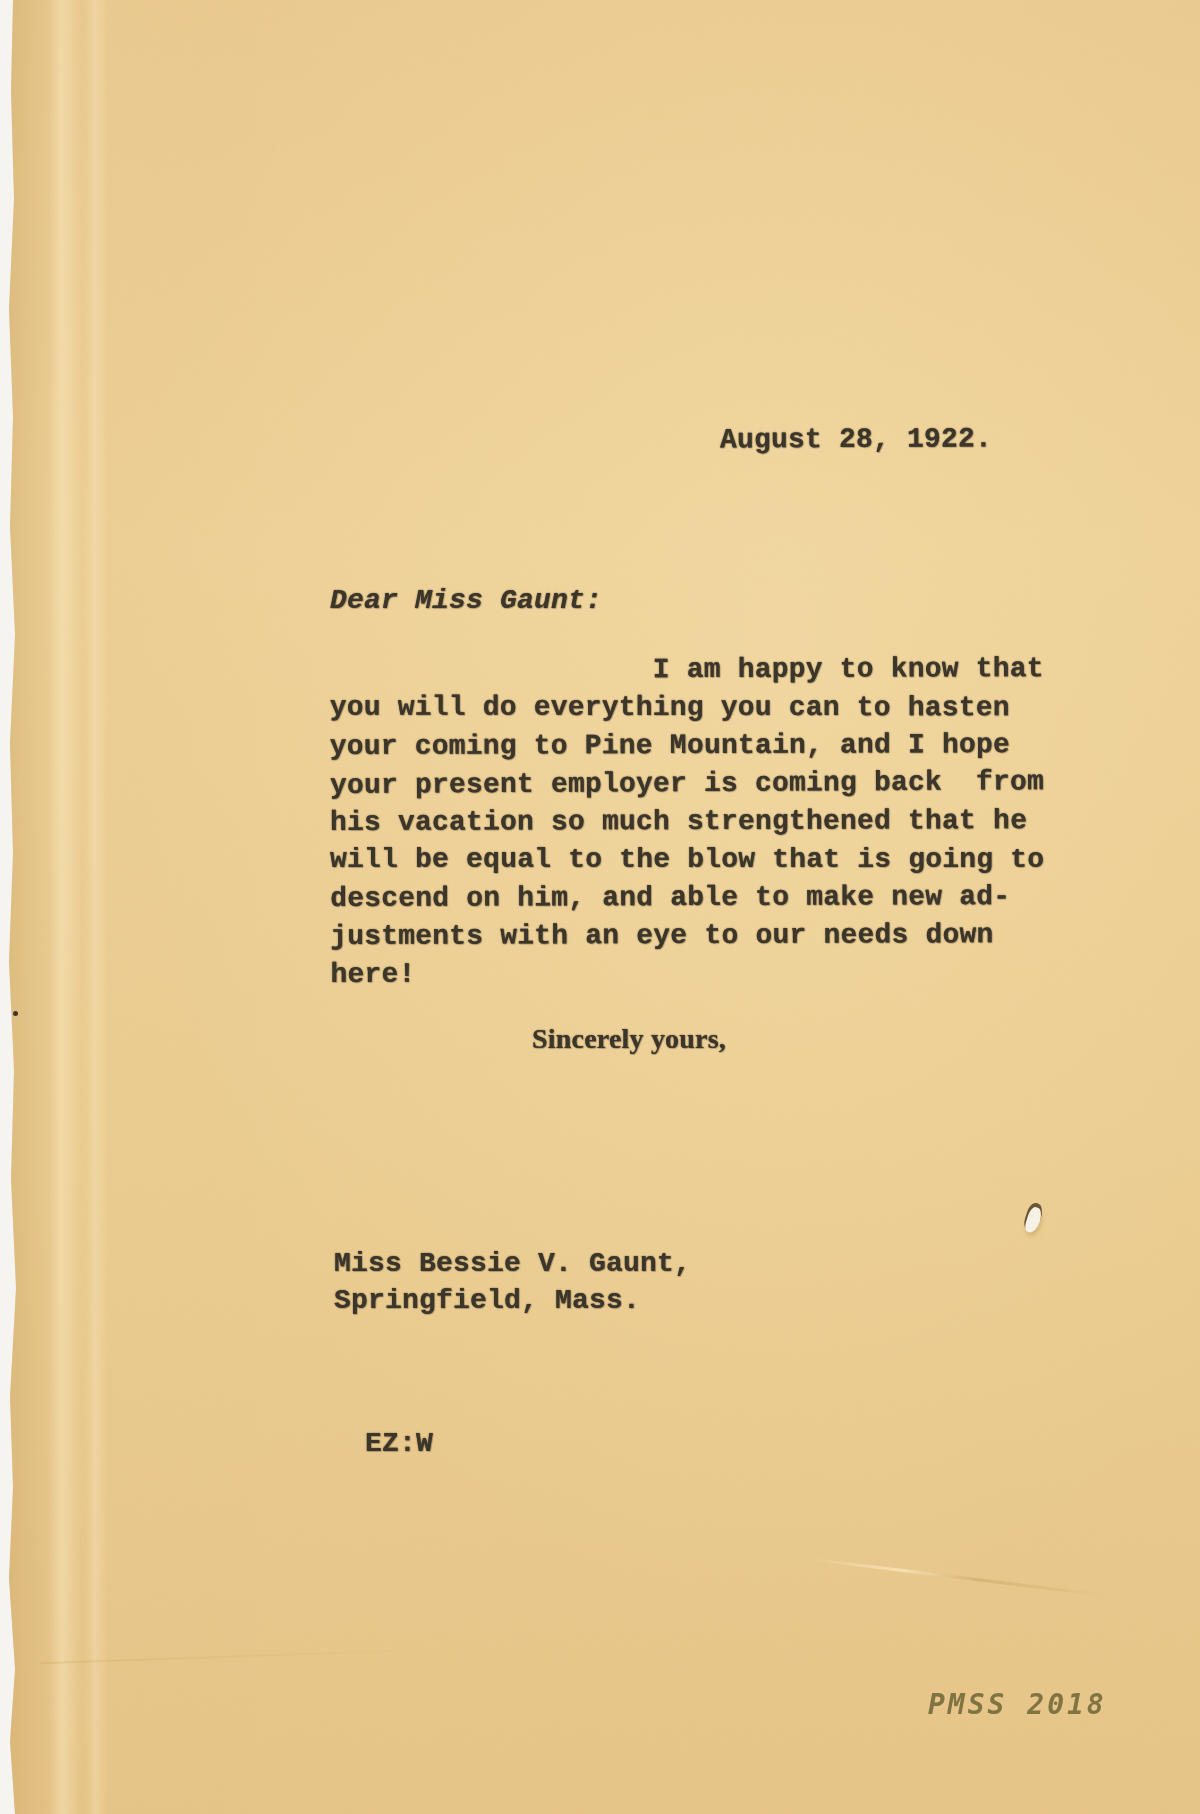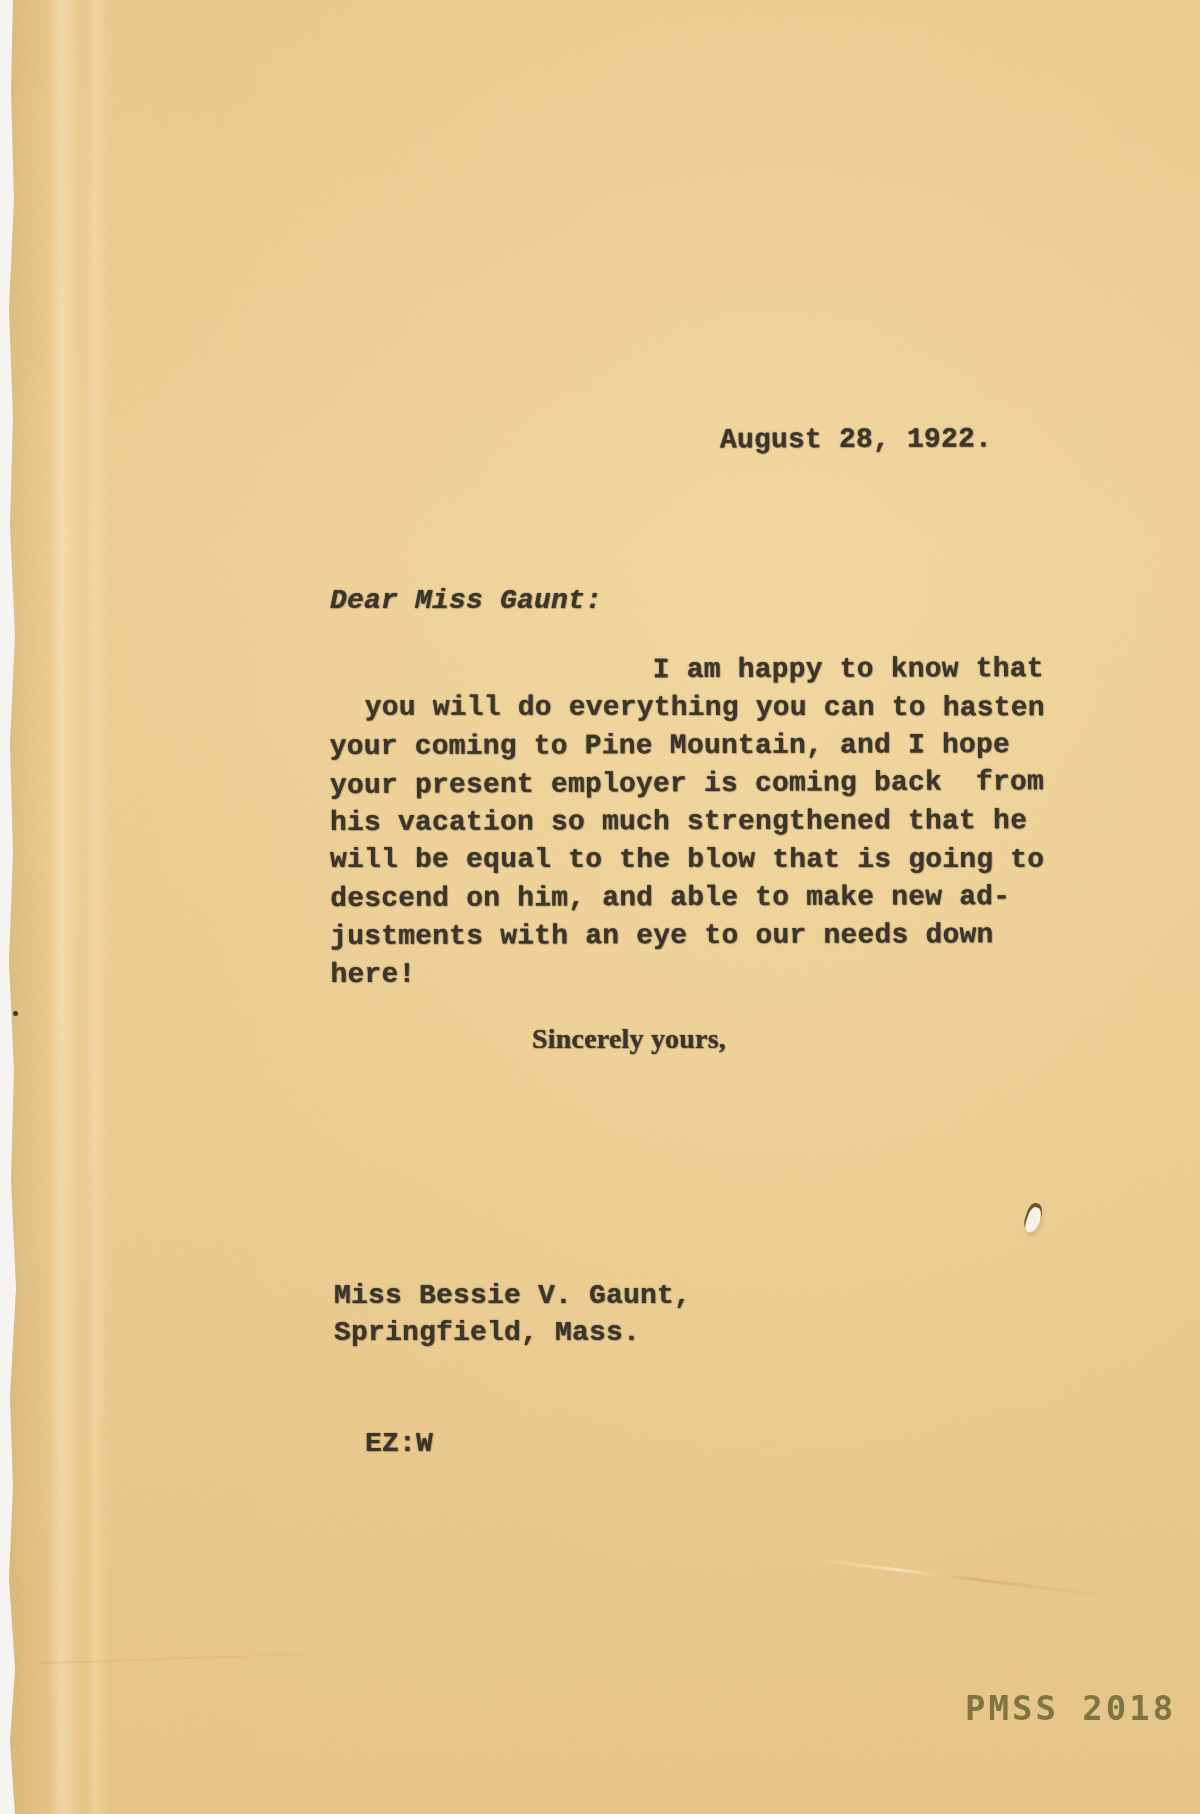--- a/index.html
+++ b/index.html
@@ -36,31 +36,31 @@
     font-size:28px;
     line-height:38px;
     white-space:pre;
     text-shadow:0 0 1.4px rgba(48,40,28,0.85), 1px 1px 0 rgba(48,40,28,0.18);
     letter-spacing:0.2px;
   }
   .date-line{left:720px;top:421px;transform:rotate(-0.25deg);}
   .salutation{left:330px;top:582px;font-style:italic;}
   .body-block{left:330px;top:651px;width:760px;transform:rotate(-0.15deg);}
   .body-block div{white-space:pre;}
-  .body-block div:nth-child(2){transform:rotate(0.2deg);margin-left:35px;}
+  .body-block div:nth-child(2){transform:rotate(0.2deg);}
   .body-block div:nth-child(4){transform:rotate(-0.15deg);}
   .body-block div:nth-child(6){transform:rotate(0.15deg);}
   .closing{left:532px;top:1020px;font-family:Liberation Serif, serif;}
-  .address-block{left:334px;top:1277px;line-height:37px;}
+  .address-block{left:334px;top:1245px;line-height:37px;}
   .initials{left:340px;top:1425px;margin-left:25px;}
   .watermark{
-    position:absolute;left:965px;top:1688px;
+    position:absolute;left:928px;top:1688px;
     font-family:"DejaVu Sans Mono","Liberation Mono",monospace;
-    font-weight:bold;font-size:34px;letter-spacing:3px;
-    color:#6e6636;opacity:0.85;
+    font-weight:bold;font-size:28px;letter-spacing:3px;
+    color:#6e6636;opacity:0.85;font-style:italic;
   }
   .scuff{
     position:absolute;left:1027px;top:1207px;width:13px;height:26px;
     background:#f7f2e6;border-radius:45% 55% 60% 40%;
     transform:rotate(18deg);
     box-shadow:-1px -3px 0 1px rgba(61,45,20,0.75), 2px 3px 4px rgba(190,150,85,0.5);
   }
   .speck{
     position:absolute;left:13px;top:1011px;width:5px;height:5px;
     border-radius:50%;background:#3e3627;

